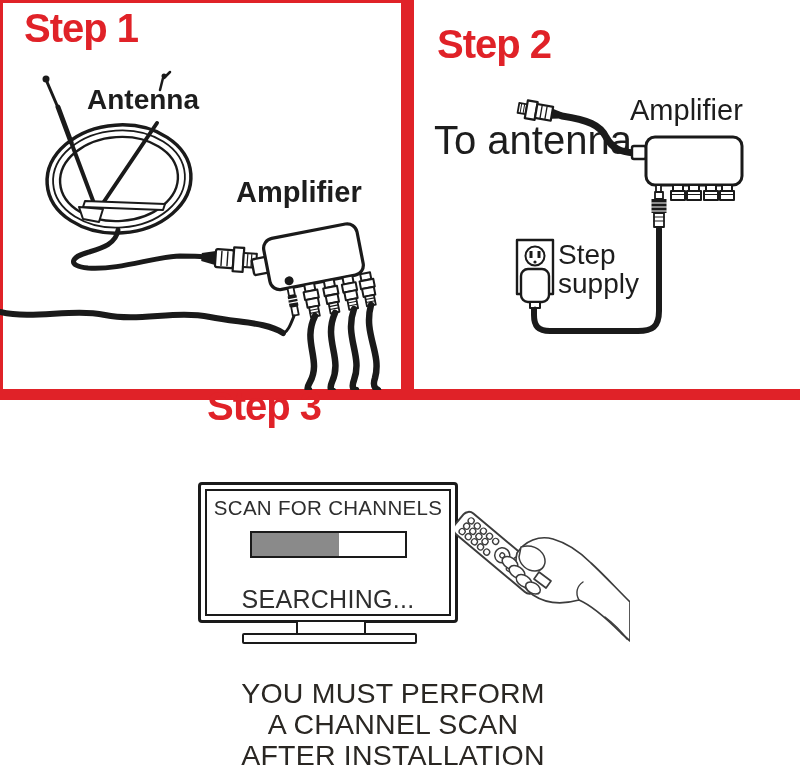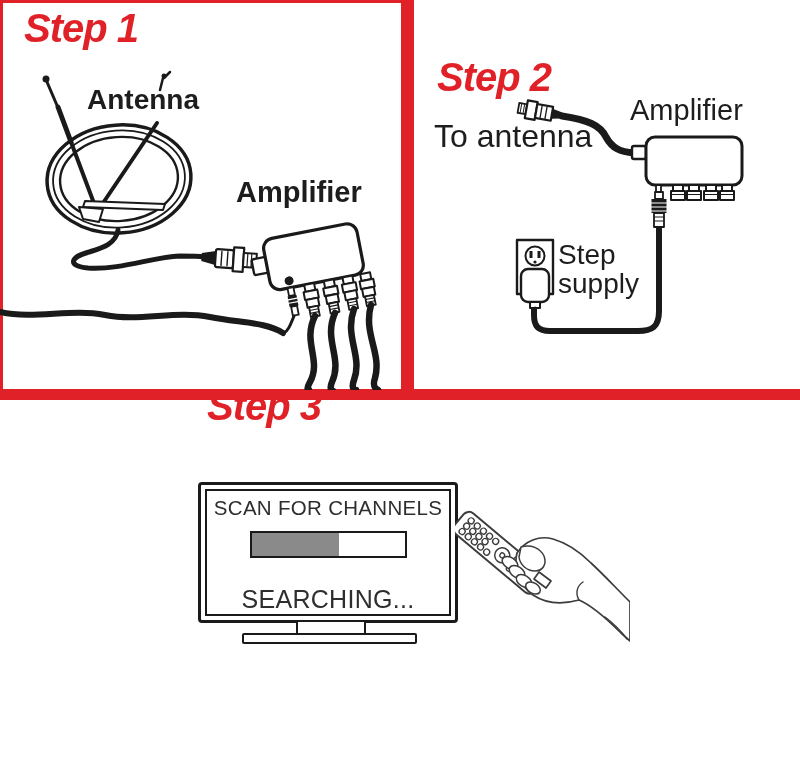--- a/index.html
+++ b/index.html
@@ -9,21 +9,21 @@
   }
   
   .red{background:#e02228;position:absolute;}
   .edge-top{left:0;top:0;width:414px;height:3px;}
   .edge-left{left:0;top:0;width:3px;height:400px;}
   .divider-v{left:401px;top:0;width:13px;height:400px;}
   .bar-h{left:0;top:389px;width:800px;height:11px;}
 
   .step-title{
     position:absolute;color:#e02228;font-size:40px;font-weight:700;
-    letter-spacing:-1px;white-space:nowrap;font-style:italic;
+    letter-spacing:-1px;white-space:nowrap;
   }
   .label{position:absolute;color:#1d1d1d;white-space:nowrap;}
   .lbl-bold{font-weight:700;}
   svg{position:absolute;display:block;}
 
   
   .tv-outer{
     position:absolute;left:198px;top:482px;width:254px;height:135px;
     border:3px solid #1a1a1a;border-radius:4px;background:#fff;
   }
@@ -153,22 +153,22 @@
         </g>
 
         <path d="M294 256 C290 266 288 271 283 274" stroke-width="3"></path>
         <path d="M0 252 C35 260 70 248 105 255 C140 262 175 250 210 257
                  C240 263 266 262 283 273" stroke-width="6"></path>
       </g>
     </svg>
   </div>
 
   <div>
-    <div class="step-title" style="left:437px;top:22px;margin-top:33px;">Step 2</div>
-    <div class="label" style="left:434px;top:118px;font-size:32px;">To antenna</div>
+    <div class="step-title" style="left:437px;top:22px;">Step 2</div>
+    <div class="label" style="left:434px;top:118px;font-size:40px;">To antenna</div>
     <div class="label" style="left:630px;top:94px;font-size:29px;">Amplifier</div>
     <div class="label" style="left:558px;top:240px;font-size:28px;line-height:29px;width:110px;white-space:normal;">Step supply</div>
 
     <svg style="left:410px;top:85px;" width="390" height="275" viewBox="0 0 390 275">
       <g stroke="#1a1a1a" fill="none" stroke-linecap="round" stroke-linejoin="round">
 
         <g transform="translate(110,14) rotate(10)">
           <rect x="0" y="4" width="8" height="10" fill="#fff" stroke-width="1.8"></rect>
           <line x1="2.5" y1="4.5" x2="2.5" y2="13.5" stroke-width="1"></line>
           <line x1="5.5" y1="4.5" x2="5.5" y2="13.5" stroke-width="1"></line>
@@ -295,14 +295,19 @@
           <path d="M84 77 L96 86 L91 93 L79 84 Z" fill="#fff" stroke-width="1.7"></path>
 
           <path d="M66 52 C76 49 85 53 89 61 C92 69 88 76 80 76 C72 76 65 70 64 62 Z" fill="#fff" stroke-width="1.5"></path>
           <path d="M124 105 C120 98 122 91 128 87" stroke-width="1.4"></path>
           <path d="M150 122 C158 128 166 136 172 144" stroke-width="1.4"></path>
         </g>
       </g>
     </svg>
   </div>
 
+  <div class="footer">
+    <div>YOU MUST PERFORM</div>
+    <div>A CHANNEL SCAN</div>
+    <div>AFTER INSTALLATION</div>
+  </div>
 
 </div>
 
 </body></html>

